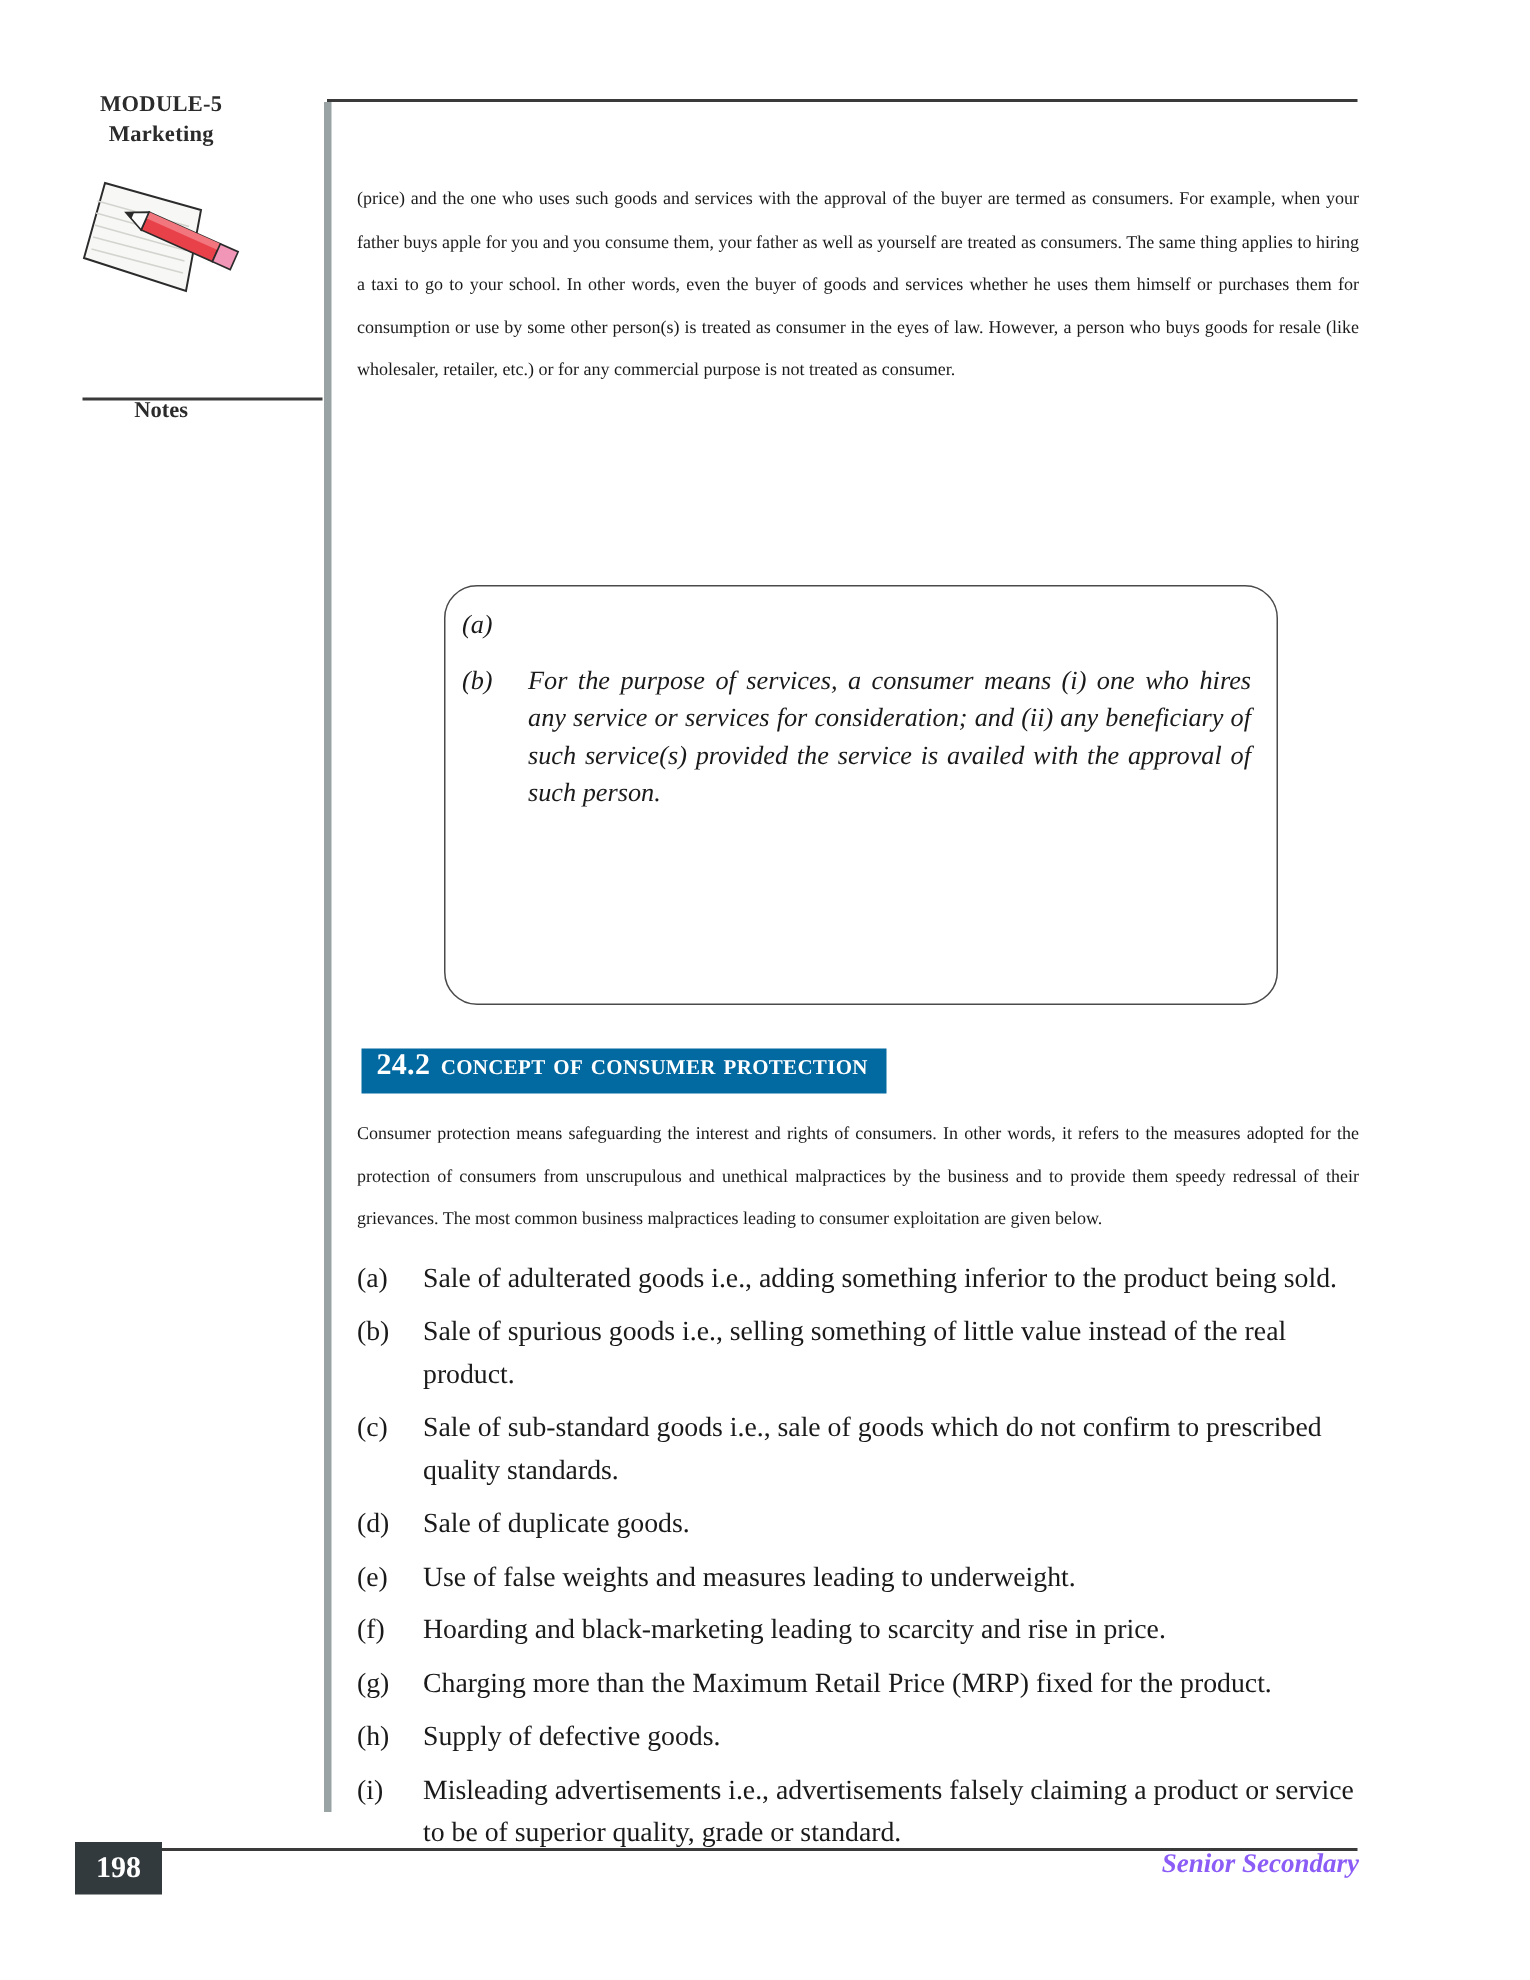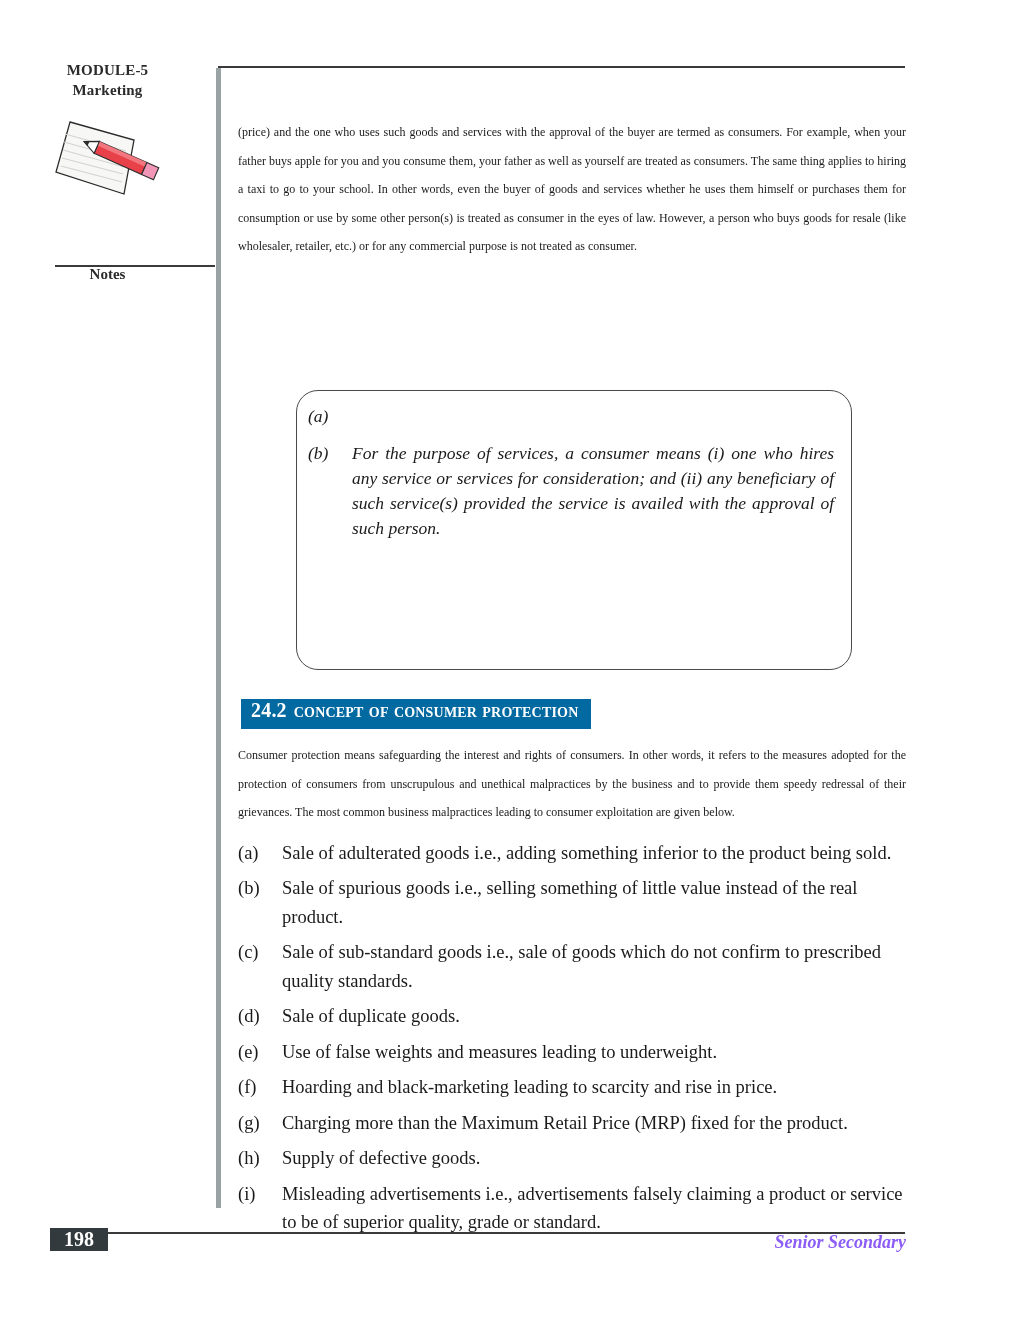--- a/index.html
+++ b/index.html
@@ -197,21 +197,21 @@
     top: 1232px;
     width: 855px;
     height: 0;
     border-top: 2px solid #3a3a3a;
   }
   .page-num-box {
     position: absolute;
     left: 50px;
     top: 1228px;
     width: 58px;
-    height: 23px;
+    height: 35px;
     background: #333a3d;
     color: #ffffff;
     font-weight: bold;
     font-size: 20px;
     display: flex;
     align-items: center;
     justify-content: center;
   }
   .footer-right {
     position: absolute;

